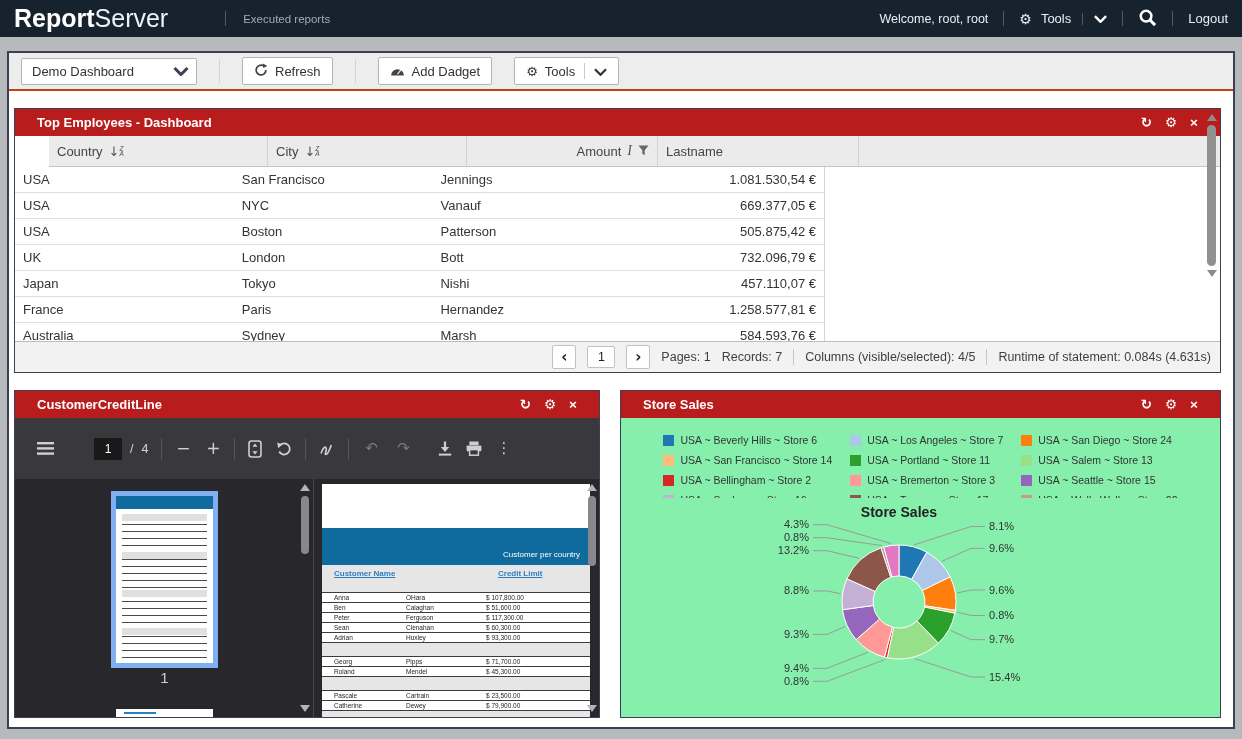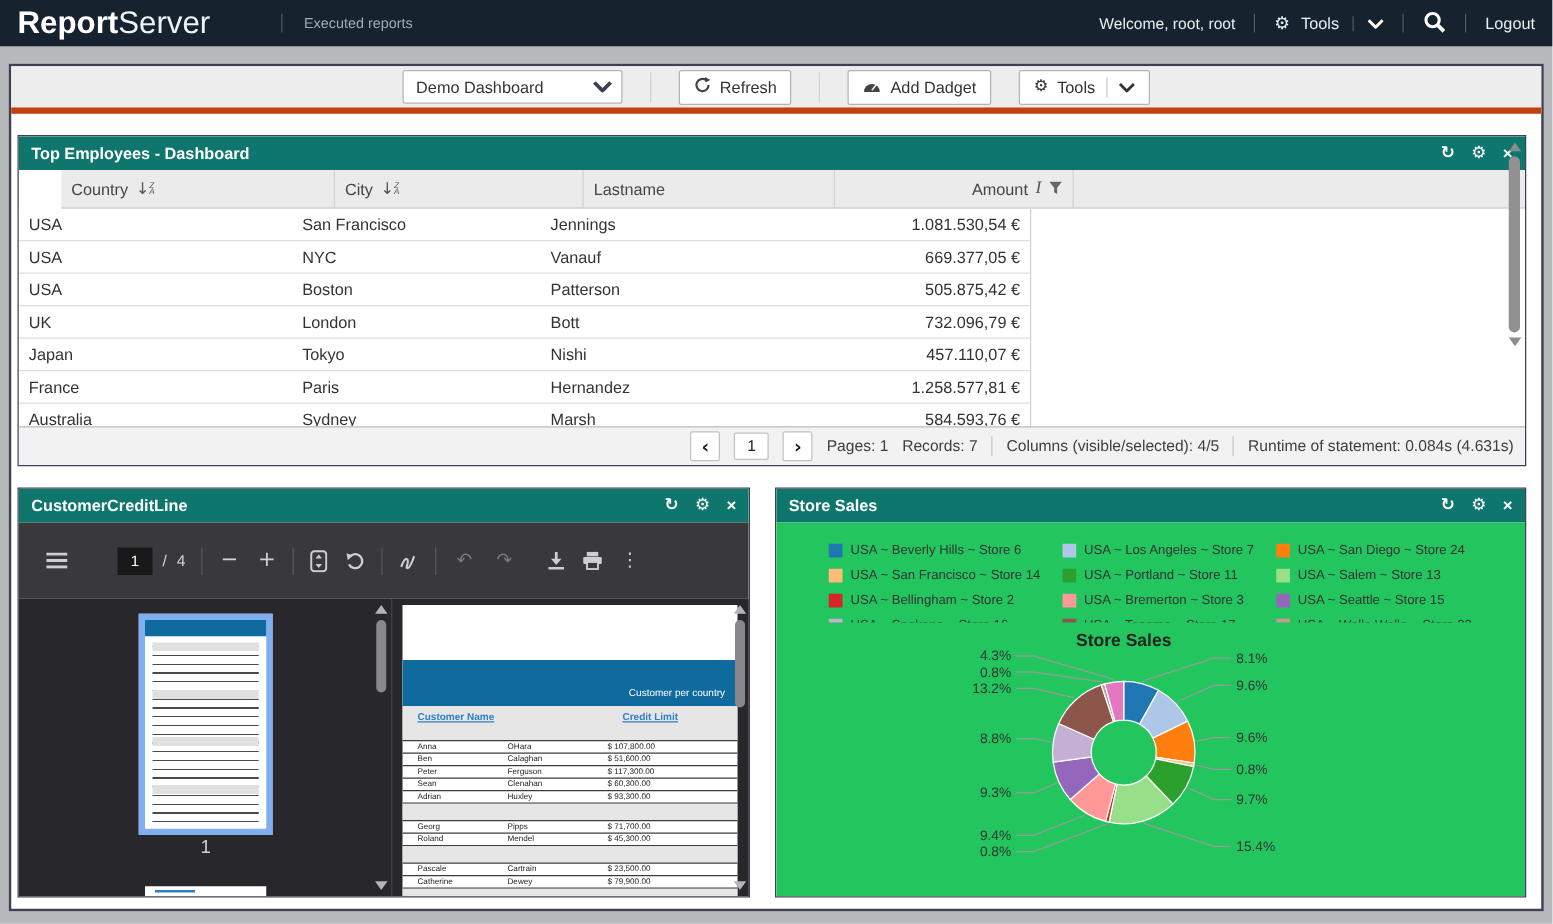--- a/index.html
+++ b/index.html
@@ -20,37 +20,37 @@
   .nav-exec{font-size:11.5px;color:#9fadb8;cursor:pointer;}
   .nav-right{margin-left:auto;display:flex;align-items:center;gap:9px;font-size:12.5px;color:#e8eef3;}
   .nav-gear{font-size:14px;}
   .nav-logout,.nav-tools-lbl{font-size:13px;}
   .chev{display:inline-block;}
 
   
   .dash{position:absolute;left:7px;top:51px;width:1228px;height:678px;background:#fff;
         border:2px solid #3c4052;box-sizing:border-box;}
   .dash-toolbar{position:absolute;left:0;top:0;right:0;height:38px;background:#ededee;
-        border-bottom:5px solid #c2410c;display:flex;align-items:center;justify-content:center;
+        border-bottom:2px solid #c2410c;display:flex;align-items:center;justify-content:flex-start;
         gap:22px;padding:0 12px;box-sizing:border-box;}
   .select{width:176px;height:27px;background:#fff;border:1px solid #b4b4b4;border-radius:2px;
         display:flex;align-items:center;padding:0 7px 0 10px;font-size:13px;color:#333;cursor:pointer;box-sizing:border-box;}
   .select .sp{flex:1;}
   .tb-div{width:1px;height:24px;background:#d4d4d4;}
   .btn{height:28px;background:#fff;border:1px solid #b4b4b4;border-radius:2px;display:flex;
        align-items:center;gap:7px;padding:0 11px;font-size:13px;color:#333;cursor:pointer;box-sizing:border-box;}
   .btn .mini-div{width:1px;height:16px;background:#c9c9c9;margin:0 2px;}
 
   
   .panel{position:absolute;border:1px solid #3e4154;background:#fff;box-sizing:border-box;overflow:hidden;}
   #panel-top{left:5px;top:55px;width:1207px;height:265px;}
   #panel-cc{left:5px;top:337px;width:586px;height:328px;}
   #panel-ss{left:611px;top:337px;width:601px;height:328px;}
-  .phead{height:27px;background:#0f766e;color:#fff;display:flex;align-items:center;
-         padding:0 10px;font-size:13px;font-weight:bold;}
+  .phead{height:27px;background:#b91c1c;color:#fff;display:flex;align-items:center;
+         padding:0 22px;font-size:13px;font-weight:bold;}
   .picons{margin-left:auto;display:flex;gap:13px;font-size:13.5px;font-weight:bold;align-items:center;}
   .picon{cursor:pointer;line-height:1;}
 
   
   .thead{display:flex;height:30px;background:#ebebeb;border-bottom:1px solid #c6c6c6;
          font-size:13px;color:#454545;align-items:stretch;margin-left:34px;}
   .th{display:flex;align-items:center;gap:6px;padding-left:8px;border-right:1px solid #d4d4d4;
       box-sizing:border-box;cursor:pointer;}
   .th.c0{width:219px}.th.c1{width:199px}.th.c2{width:201px}
   .th.c3{width:191px;justify-content:flex-end;padding-right:8px;}
@@ -120,21 +120,21 @@
   .pp-cols .cn{left:12px;} .pp-cols .cl{left:176px;}
   .pp-row{display:flex;height:9px;align-items:center;border-bottom:1px solid #3c3c3c;
         font-size:6.5px;color:#1e1e1e;}
   .pp-row.first{border-top:1px solid #3c3c3c;}
   .pr-f{width:84px;padding-left:12px;box-sizing:border-box;}
   .pr-l{width:80px;} .pr-a{flex:1;}
   .pp-gap{height:13px;background:#e6e6e6;}
   .pp-gap.end{height:26px;}
 
   
-  .ss-body{position:absolute;left:0;right:0;top:27px;bottom:0;background:#22c55e;overflow:hidden;}
+  .ss-body{position:absolute;left:0;right:0;top:27px;bottom:0;background:#86efac;overflow:hidden;}
   .legend{position:absolute;left:0;right:0;top:12px;height:68px;overflow:hidden;
         display:grid;grid-template-columns:repeat(3,auto);grid-auto-rows:20px;
         column-gap:18px;justify-content:center;z-index:2;}
   .leg-item{display:flex;align-items:center;gap:6px;font-size:10.5px;color:#333;white-space:nowrap;}
   .leg-sw{width:11px;height:11px;display:inline-block;flex:none;}
   #donut-svg{position:absolute;left:0;top:0;}
 </style>
 </head>
 <body>
 
@@ -233,31 +233,31 @@
       <div class="th c1">
         <span>City</span>
         <span class="sorticon">
           <span class="arrow glyph">↓</span>
           <span class="za">
               <i>Z</i>
               <i>A</i>
             </span>
         </span>
       </div>
-      <div class="th c2">
-        <span>Lastname</span>
-      </div>
       <div class="th c3">
         <span>Amount</span>
         <span class="agg">I</span>
         <span>
           <svg width="11" height="11" viewBox="0 0 12 12">
               <path d="M0.5 0.5h11L7.3 5.6v5.6l-2.6-1.6V5.6z" fill="#666"></path>
             </svg>
         </span>
+      </div>
+      <div class="th c2">
+        <span>Lastname</span>
       </div>
       <div class="th cf"></div>
     </div>
     <div class="tbody" id="emp-tbody">
         <div class="trow">
           <div class="td c0">USA</div>
           <div class="td c1">San Francisco</div>
           <div class="td c2">Jennings</div>
           <div class="td c3">1.081.530,54 €</div>
         </div>

